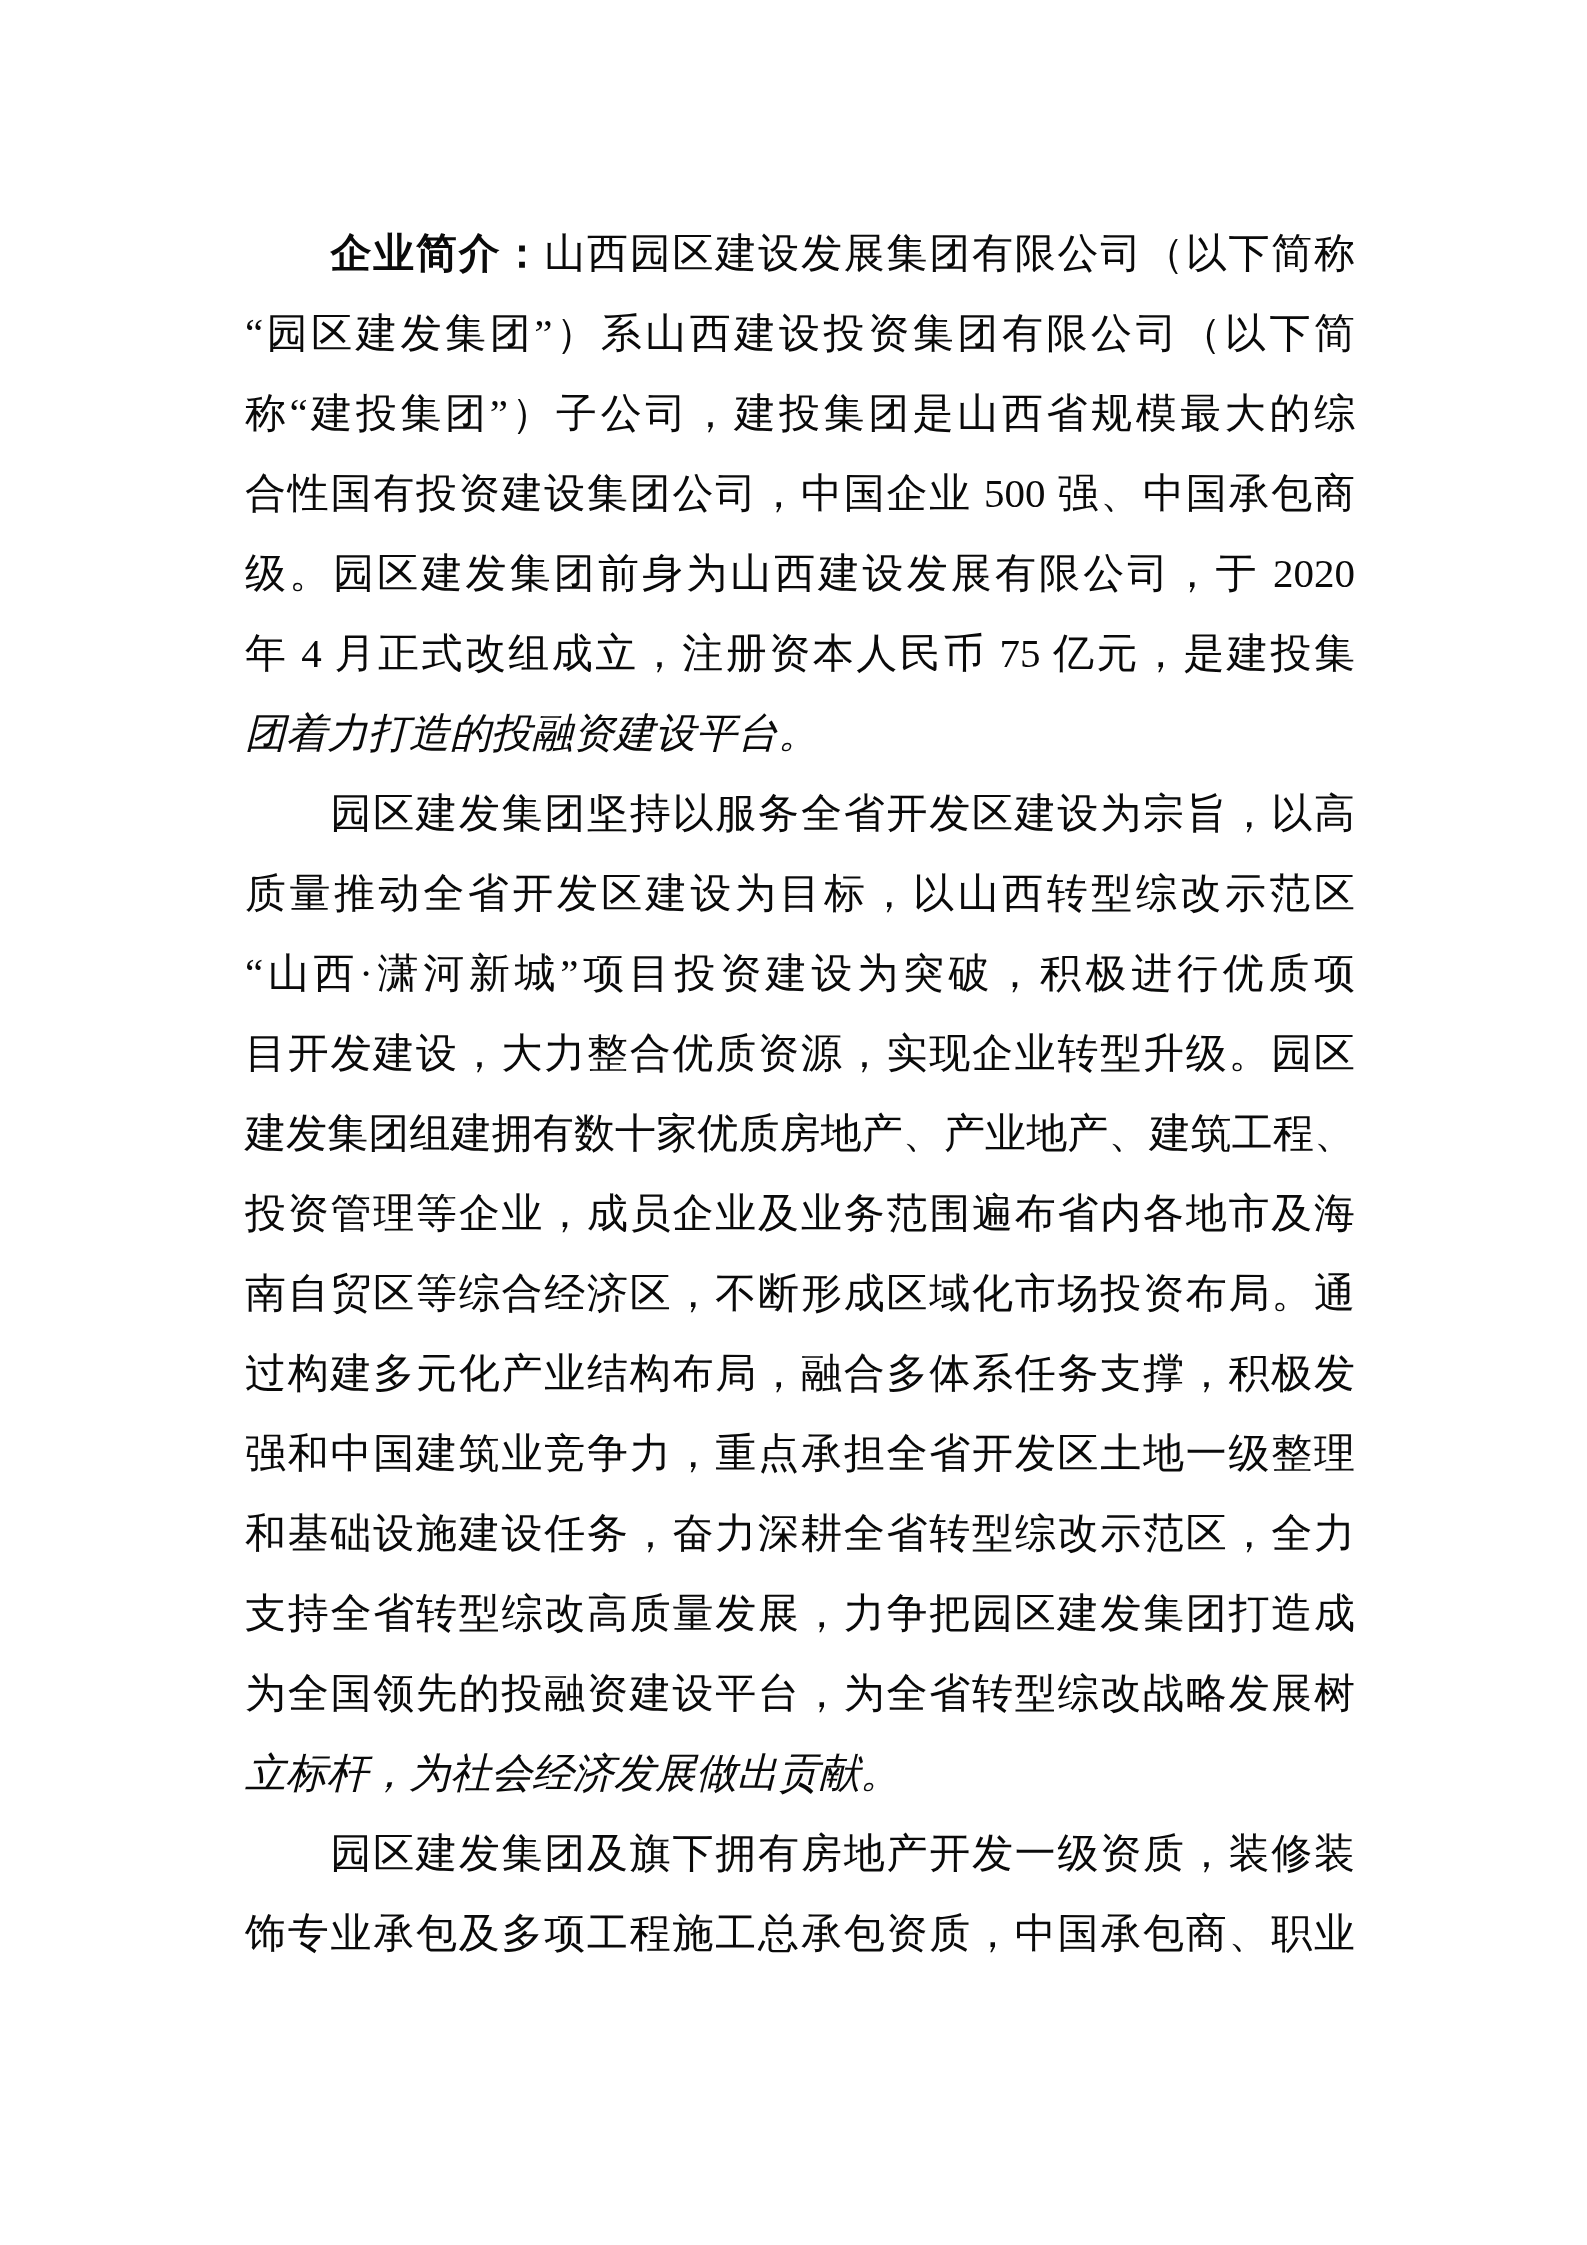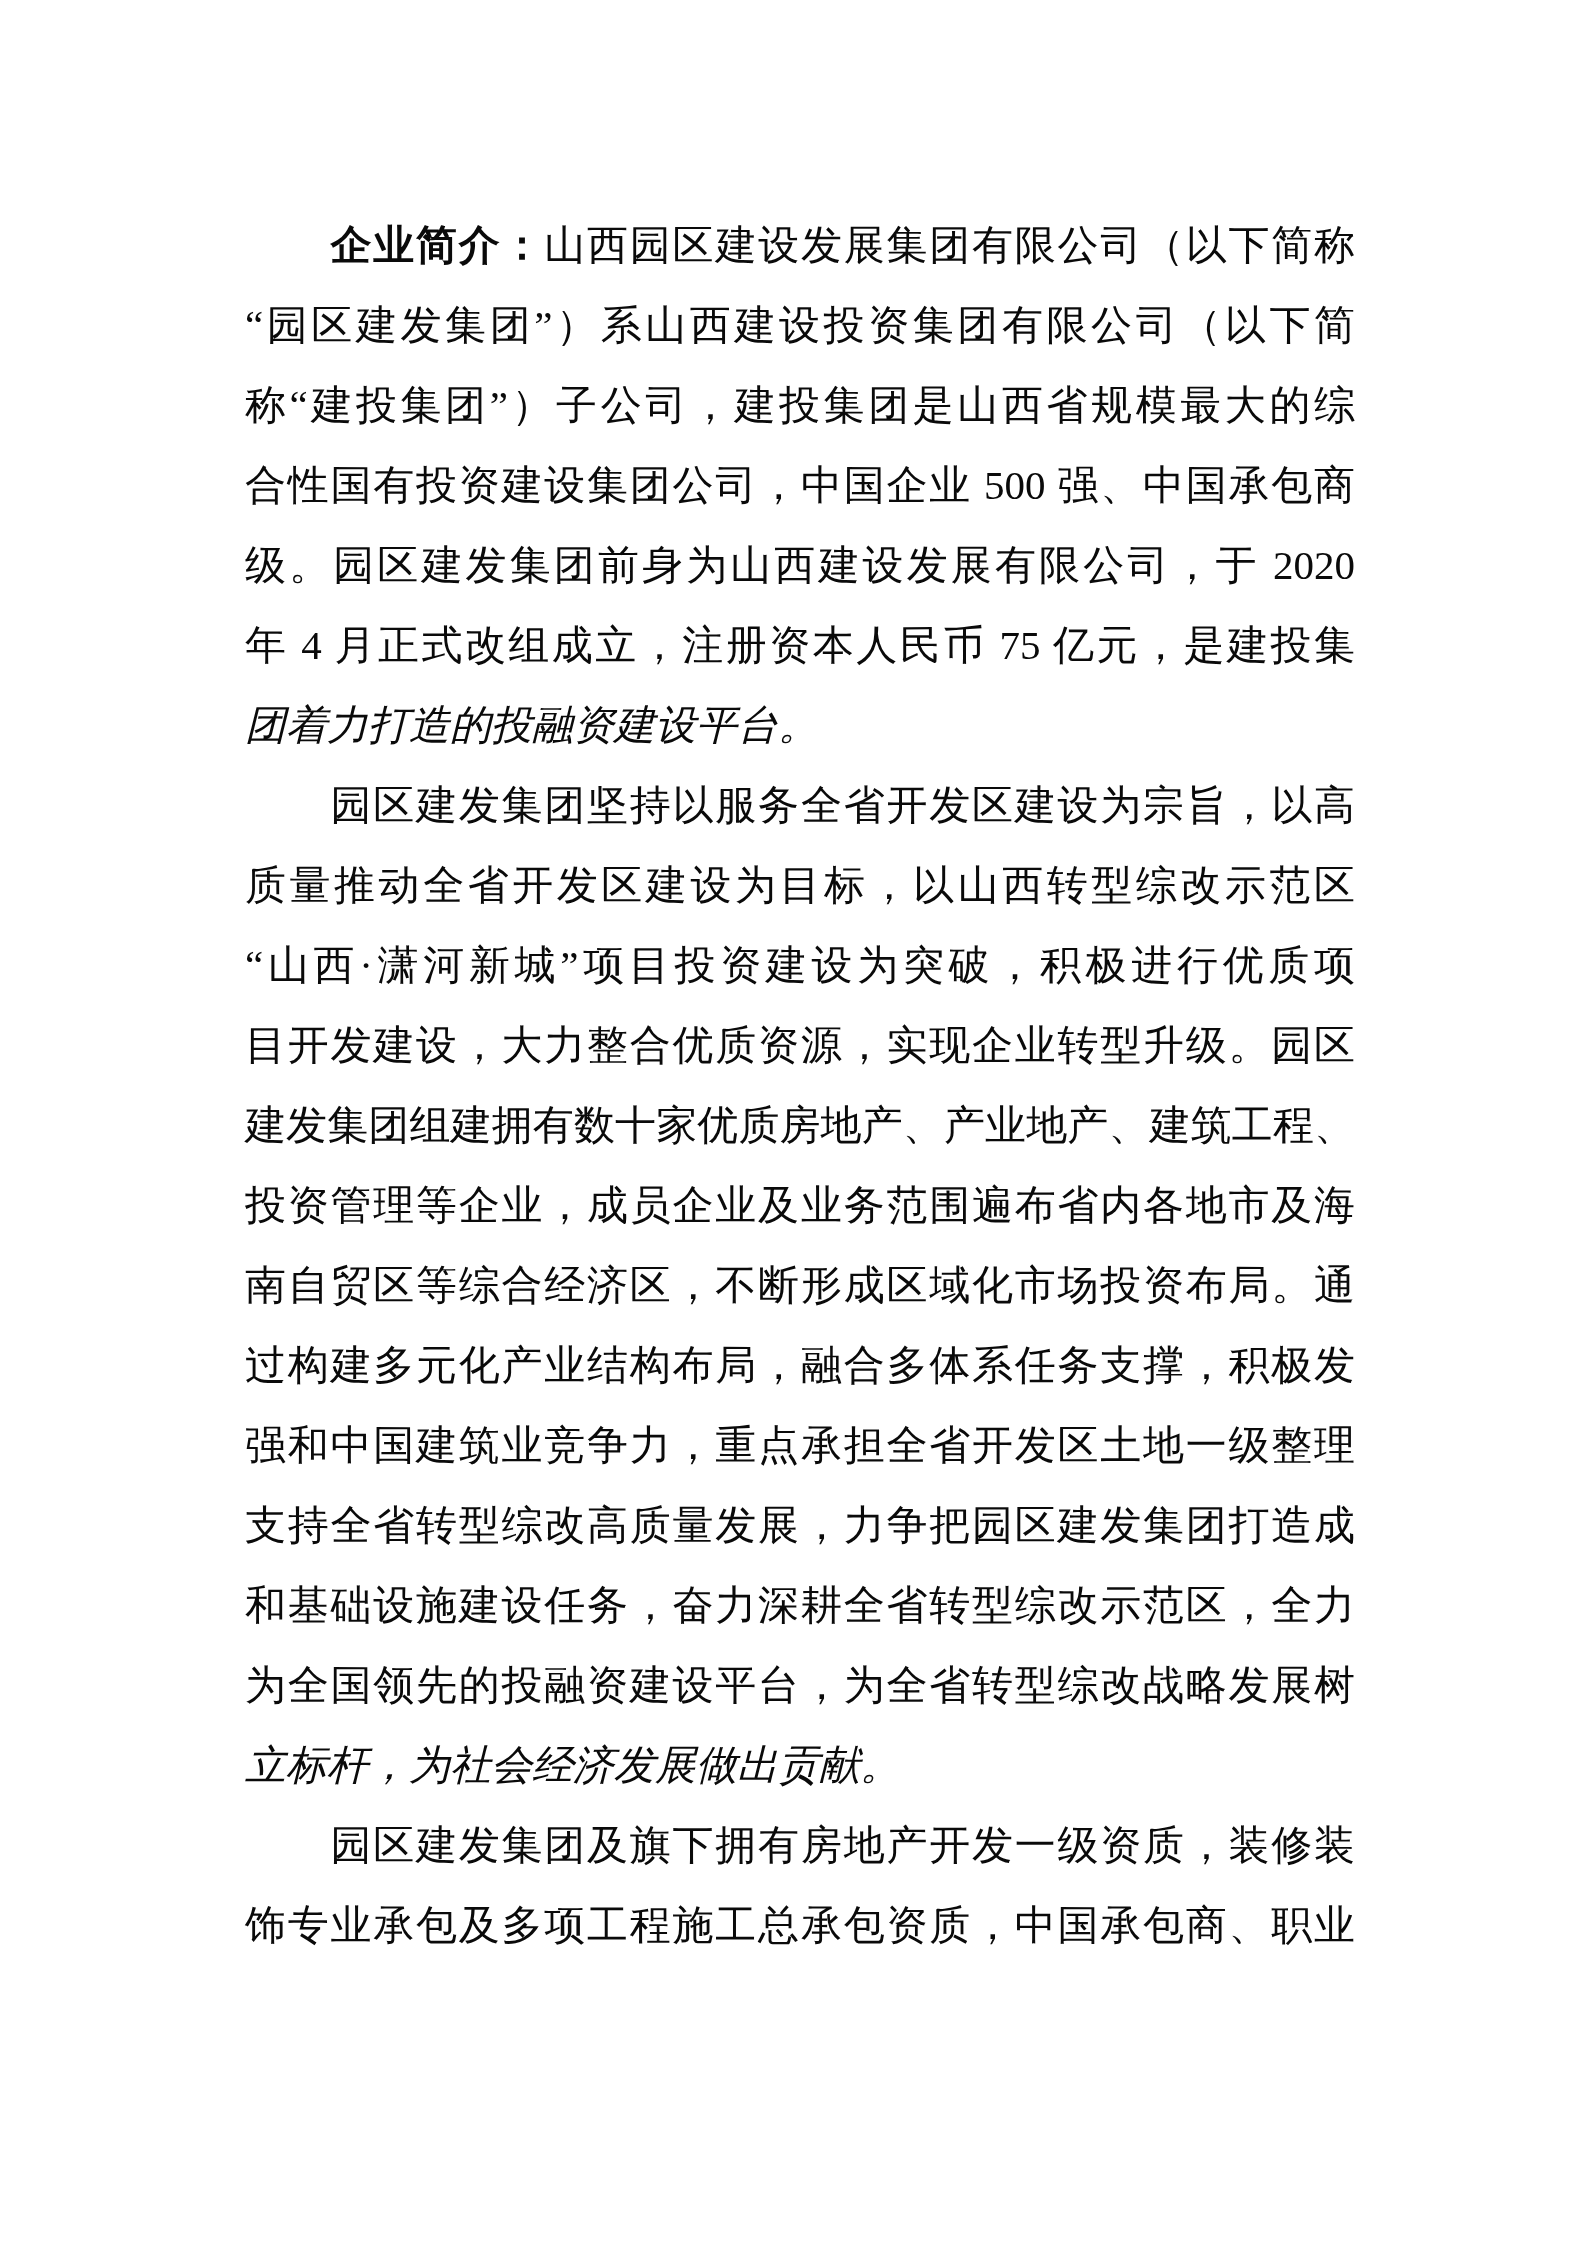--- a/index.html
+++ b/index.html
@@ -7,21 +7,21 @@
     position: relative;
     width: 1587px;
     height: 2245px;
     background: #ffffff;
     overflow: hidden;
     font-family: "Liberation Serif", "DejaVu Serif", serif;
   }
   .doc-body {
     position: absolute;
     left: 245px;
-    top: 205px;
+    top: 213px;
     width: 1110px;
     color: #0a0a0a;
   }
   .para { margin: 0; padding: 0; }
   .line {
     font-size: 41px;
     line-height: 80px;
     height: 80px;
     text-align: justify;
     text-align-last: justify;
@@ -51,22 +51,22 @@
       <div class="para">
         <div class="line"><span class="">　　园区建发集团坚持以服务全省开发区建设为宗旨，以高</span></div>
         <div class="line"><span class="">质量推动全省开发区建设为目标，以山西转型综改示范区</span></div>
         <div class="line"><span class="">“山西·潇河新城”项目投资建设为突破，积极进行优质项</span></div>
         <div class="line"><span class="">目开发建设，大力整合优质资源，实现企业转型升级。园区</span></div>
         <div class="line"><span class="">建发集团组建拥有数十家优质房地产、产业地产、建筑工程、</span></div>
         <div class="line"><span class="">投资管理等企业，成员企业及业务范围遍布省内各地市及海</span></div>
         <div class="line"><span class="">南自贸区等综合经济区，不断形成区域化市场投资布局。通</span></div>
         <div class="line"><span class="">过构建多元化产业结构布局，融合多体系任务支撑，积极发</span></div>
         <div class="line"><span class="">强和中国建筑业竞争力，重点承担全省开发区土地一级整理</span></div>
+        <div class="line"><span class="">和基础设施建设任务，奋力深耕全省转型综改示范区，全力</span></div>
         <div class="line"><span class="">支持全省转型综改高质量发展，力争把园区建发集团打造成</span></div>
-        <div class="line"><span class="">和基础设施建设任务，奋力深耕全省转型综改示范区，全力</span></div>
         <div class="line"><span class="">为全国领先的投融资建设平台，为全省转型综改战略发展树</span></div>
         <div class="line final"><span class="">立标杆，为社会经济发展做出贡献。</span></div>
       </div>
       <div class="para">
         <div class="line"><span class="">　　园区建发集团及旗下拥有房地产开发一级资质，装修装</span></div>
         <div class="line"><span class="">饰专业承包及多项工程施工总承包资质，中国承包商、职业</span></div>
       </div>
     </div>
 </div>
 

